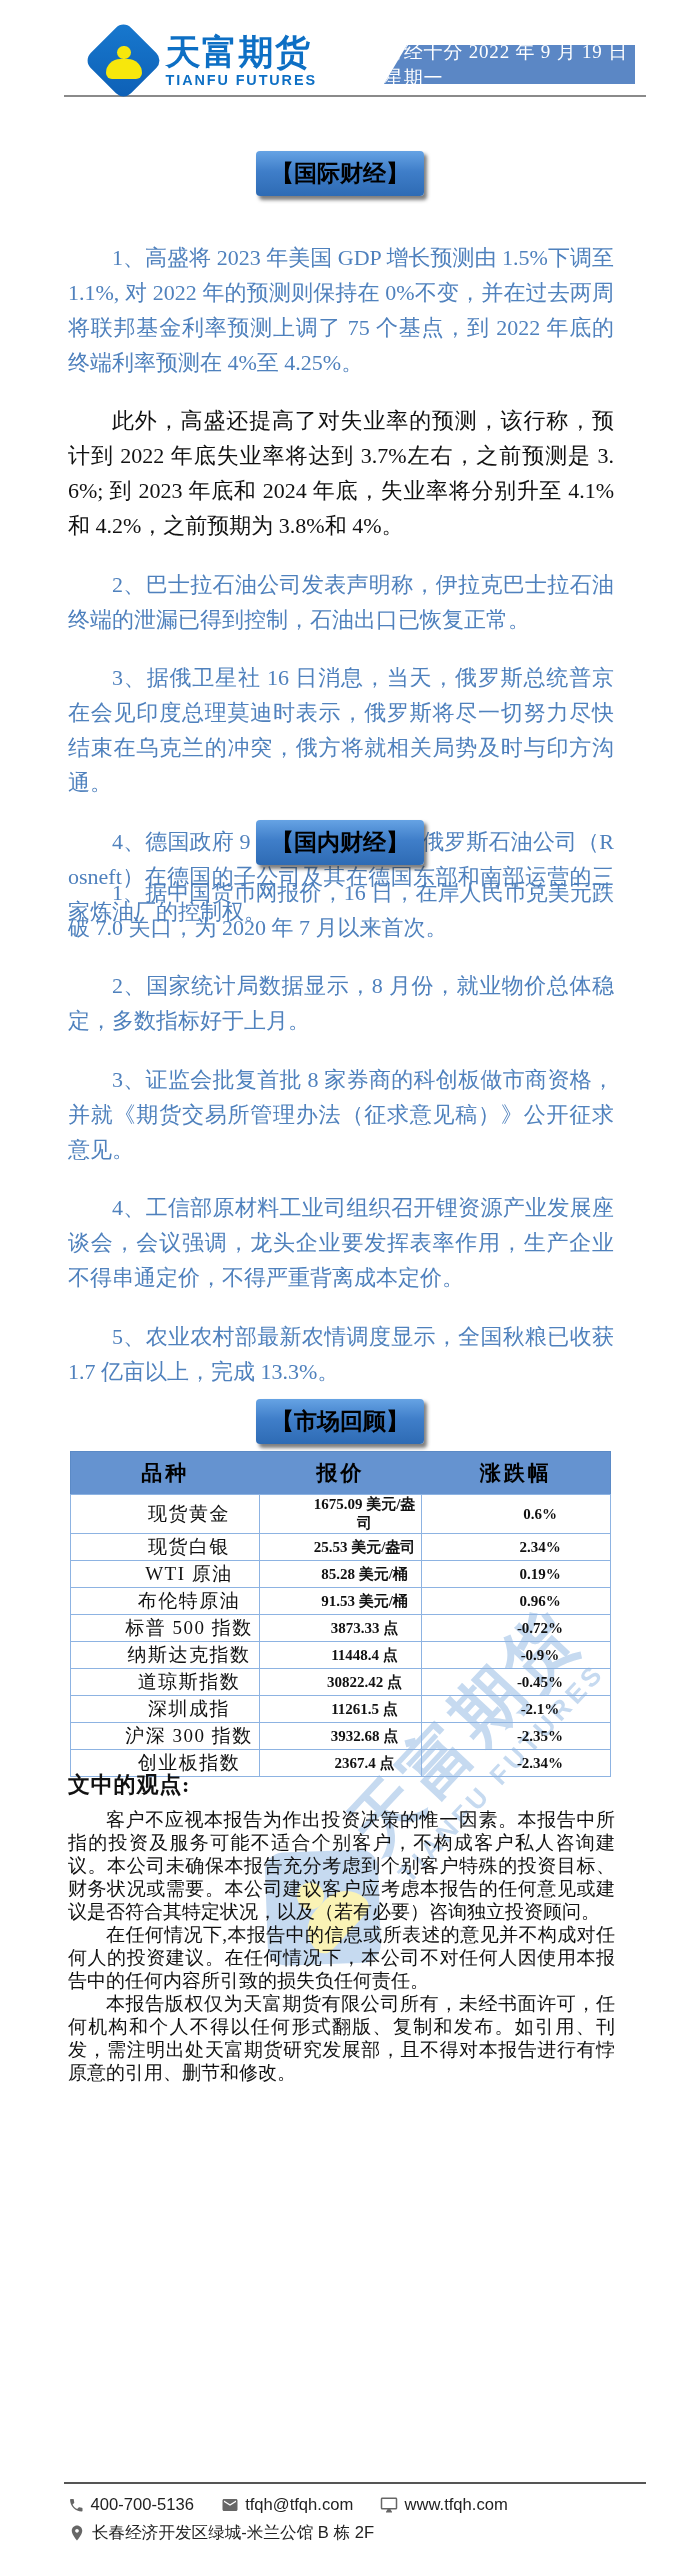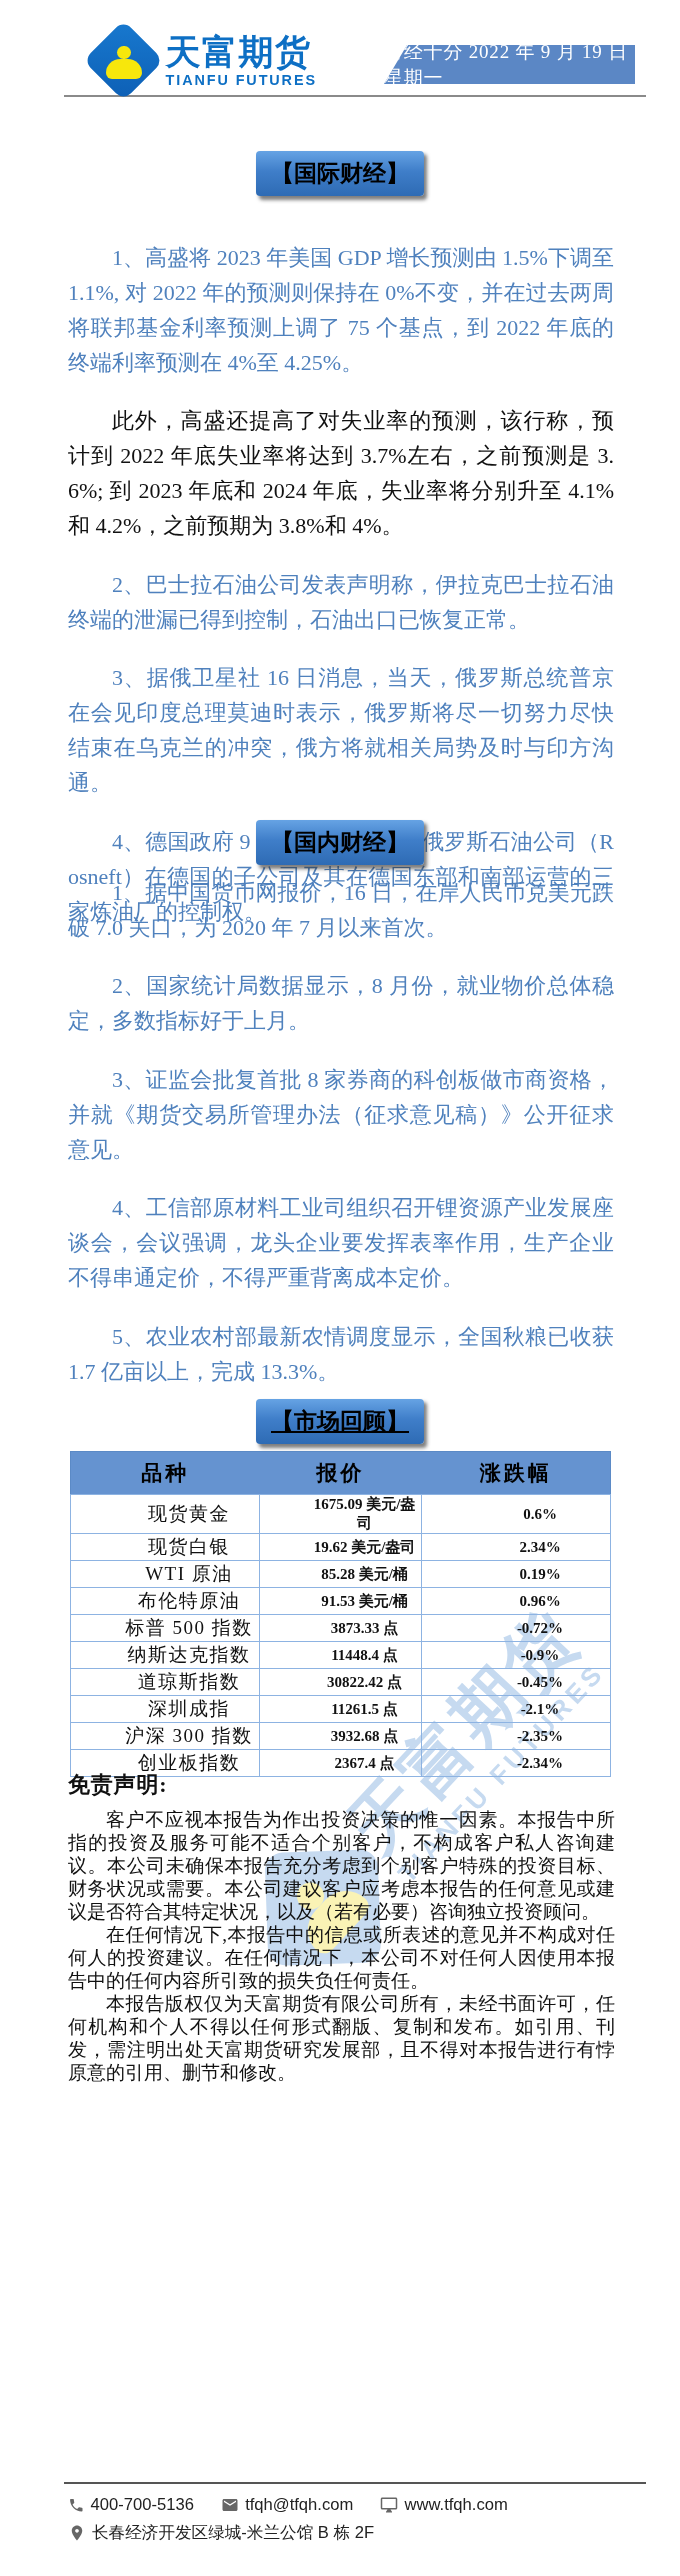--- a/index.html
+++ b/index.html
@@ -34,21 +34,21 @@
   
   .sec-btn {
     position:absolute; left:256px; width:168px; height:45px; z-index:2;
     background:linear-gradient(180deg,#66a3e4 0%,#3f7ec9 45%,#2e6bb4 100%);
     border-radius:4px; box-shadow:3px 3.8px 3.8px rgba(40,40,40,0.6);
     display:flex; align-items:center; justify-content:center;
     font-size:23px; font-weight:bold; color:#000000;
   }
   #btn-intl { top:151px; }
   #btn-domestic { top:820px; }
-  #btn-market { top:1399px;text-decoration:underline; }
+  #btn-market { top:1399px; }
 
   
   .paras { position:absolute; left:68px; width:546px; z-index:2; }
   #paras-intl { top:240px; }
   #paras-domestic { top:875px; }
   .para {
     font-size:22px; line-height:35px; text-align:justify; text-indent:2em;
     margin-bottom:23.4px; word-break:break-all;
   }
   .para.blue { color:#4f81bd; }
@@ -171,21 +171,21 @@
       </tr>
     </thead>
     <tbody>
         <tr>
         <td class="c1">现货黄金</td>
         <td class="c2">1675.09 美元/盎司</td>
         <td class="c3">0.6%</td>
       </tr>
         <tr>
         <td class="c1">现货白银</td>
-        <td class="c2">19.62 美元/盎司</td>
+        <td class="c2">25.53 美元/盎司</td>
         <td class="c3">2.34%</td>
       </tr>
         <tr>
         <td class="c1">WTI 原油</td>
         <td class="c2">85.28 美元/桶</td>
         <td class="c3">0.19%</td>
       </tr>
         <tr>
         <td class="c1">布伦特原油</td>
         <td class="c2">91.53 美元/桶</td>
@@ -218,21 +218,21 @@
       </tr>
         <tr>
         <td class="c1">创业板指数</td>
         <td class="c2">2367.4 点</td>
         <td class="c3">-2.34%</td>
       </tr>
       </tbody>
   </table>
 
   <div class="disclaimer">
-    <div class="disc-title">免责声明:</div>
+    <div class="disc-title">文中的观点:</div>
     <div>
         <p class="disc-para">客户不应视本报告为作出投资决策的惟一因素。本报告中所指的投资及服务可能不适合个别客户，不构成客户私人咨询建议。本公司未确保本报告充分考虑到个别客户特殊的投资目标、财务状况或需要。本公司建议客户应考虑本报告的任何意见或建议是否符合其特定状况，以及（若有必要）咨询独立投资顾问。</p>
         <p class="disc-para">在任何情况下,本报告中的信息或所表述的意见并不构成对任何人的投资建议。在任何情况下，本公司不对任何人因使用本报告中的任何内容所引致的损失负任何责任。</p>
         <p class="disc-para">本报告版权仅为天富期货有限公司所有，未经书面许可，任何机构和个人不得以任何形式翻版、复制和发布。如引用、刊发，需注明出处天富期货研究发展部，且不得对本报告进行有悖原意的引用、删节和修改。</p>
       </div>
   </div>
 
   <div class="footer-line"></div>
   <div class="footer">
     <div class="f-row">

